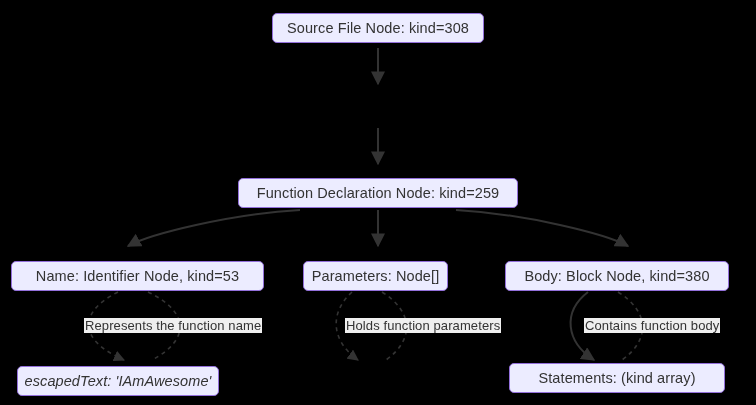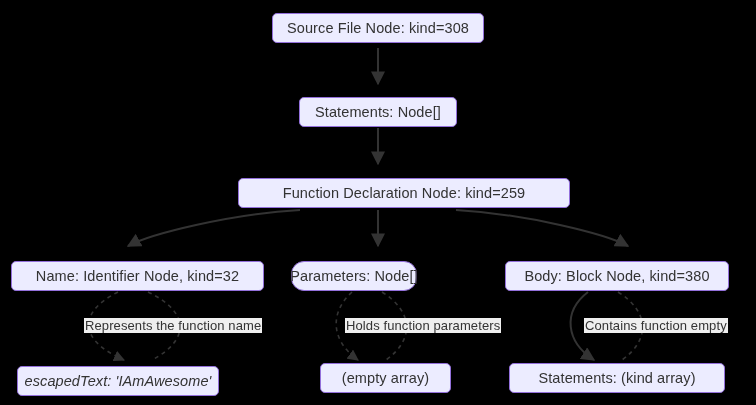--- a/index.html
+++ b/index.html
@@ -94,57 +94,51 @@
     <path d="M 382 292 C 414 312 414 340 386 360" stroke="#333333" stroke-width="1.6" fill="none" stroke-dasharray="4 4"></path>
 
     <path d="M 588 292 C 562 312 566 342 594 360" stroke="#333333" stroke-width="2" fill="none" marker-end="url(#arrow)"></path>
     <path d="M 618 292 C 650 312 650 340 622 360" stroke="#333333" stroke-width="1.6" fill="none" stroke-dasharray="4 4"></path>
   </svg>
 
   <div class="node" style="left:272px; top:13px; width:212px;">
     <span>Source File Node: kind=308</span>
   </div>
 
-  <div class="node" style="left:299px; top:97px; width:158px;">
-    <span>Statements: Node[]</span>
-  </div>
 
-  <div class="node" style="left:238px; top:178px; width:332px;">
+  <div class="node" style="left:238px; top:178px; width:280px;">
     <span>Function Declaration Node: kind=259</span>
   </div>
 
   <div class="node" style="left:11px; top:261px; width:253px;">
-    <span>Name: Identifier Node, kind=32</span>
+    <span>Name: Identifier Node, kind=53</span>
   </div>
 
-  <div class="node" style="left:291px; top:261px; width:126px;border-radius:13px;">
+  <div class="node" style="left:303px; top:261px; width:145px;">
     <span>Parameters: Node[]</span>
   </div>
 
   <div class="node" style="left:505px; top:261px; width:224px;">
     <span>Body: Block Node, kind=380</span>
   </div>
 
   <div class="node" style="left:17px; top:366px; width:202px;font-style:italic;">
     <span>escapedText: 'IAmAwesome'</span>
   </div>
 
-  <div class="node" style="left:320px; top:363px; width:131px;">
-    <span>(empty array)</span>
-  </div>
 
   <div class="node" style="left:509px; top:363px; width:216px;">
     <span>Statements: (kind array)</span>
   </div>
 
   <div class="edge-label" style="left:84px; top:318px;">
     <span>Represents the function name</span>
   </div>
 
   <div class="edge-label" style="left:345px; top:318px;">
     <span>Holds function parameters</span>
   </div>
 
   <div class="edge-label" style="left:584px; top:318px;">
-    <span>Contains function empty</span>
+    <span>Contains function body</span>
   </div>
 
 </div>
 
 </body></html>

